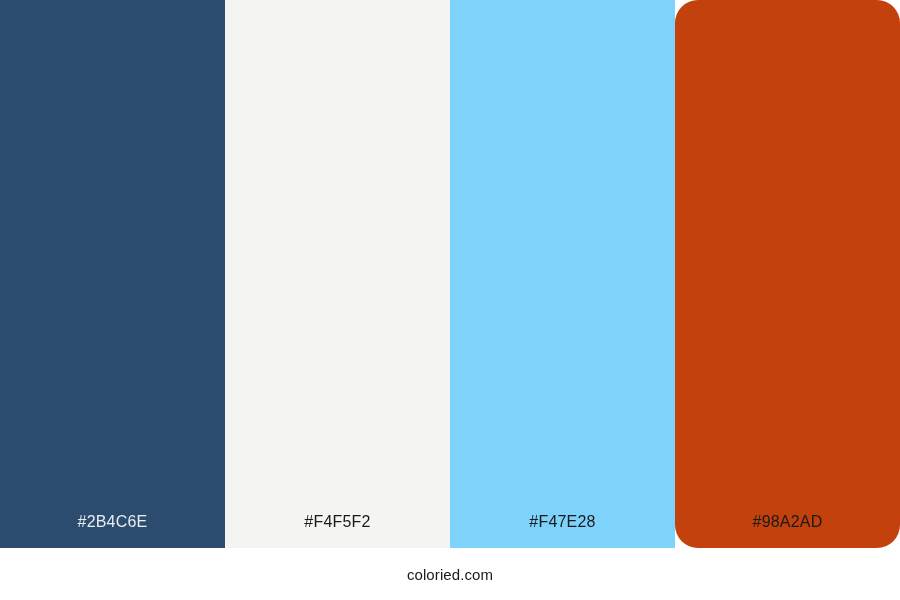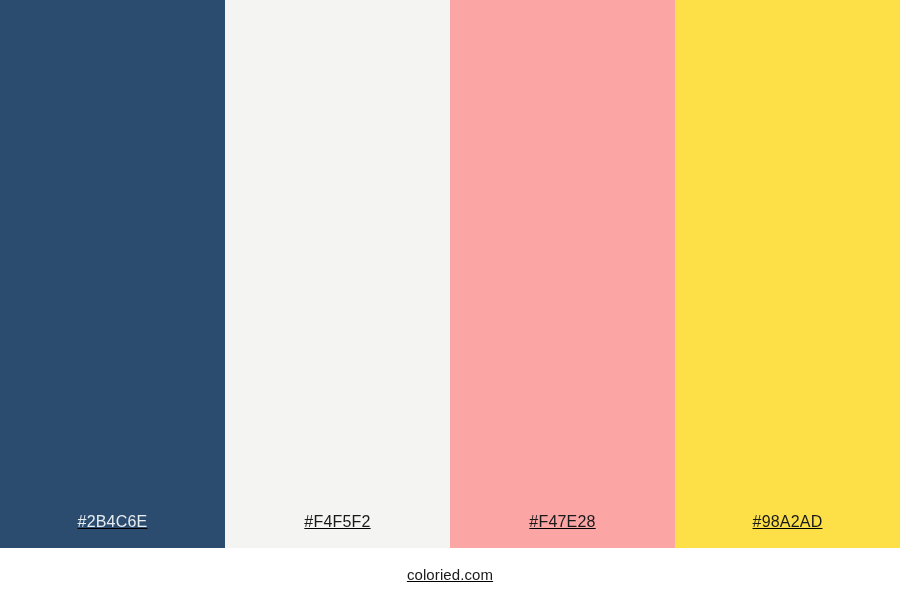--- a/index.html
+++ b/index.html
@@ -14,21 +14,20 @@
     overflow: hidden;
   }
 
   #palette-page {
     position: relative;
     width: 900px;
     height: 600px;
     background: #ffffff;
     display: flex;
     flex-direction: column;
-    text-decoration: underline;
   }
 
   #swatch-strip {
     display: flex;
     flex-direction: row;
     width: 900px;
     height: 548px;
     flex: 0 0 548px;
   }
 
@@ -82,25 +81,25 @@
   <div id="swatch-strip">
 
     <div class="swatch" style="background-color: rgb(43, 76, 110);">
       <span class="swatch-label" style="color: rgb(232, 237, 242);">#2B4C6E</span>
     </div>
 
     <div class="swatch" style="background-color: rgb(244, 245, 242);">
       <span class="swatch-label" style="color: rgb(26, 26, 26); margin-top: 12px;">#F4F5F2</span>
     </div>
 
-    <div class="swatch" style="background-color: #fca5a5;">
+    <div class="swatch" style="background-color: #7dd3fc;">
       <span class="swatch-label" style="color: rgb(26, 26, 26);">#F47E28</span>
     </div>
 
-    <div class="swatch" style="background-color: #fde047;">
+    <div class="swatch" style="background-color: #c2410c; border-radius: 23px;">
       <span class="swatch-label" style="color: rgb(26, 26, 26);">#98A2AD</span>
     </div>
 
 
   </div>
 
   <div id="footer-bar" style="background-color: rgb(255, 255, 255);">
     <span id="site-credit">coloried.com</span>
   </div>
 

